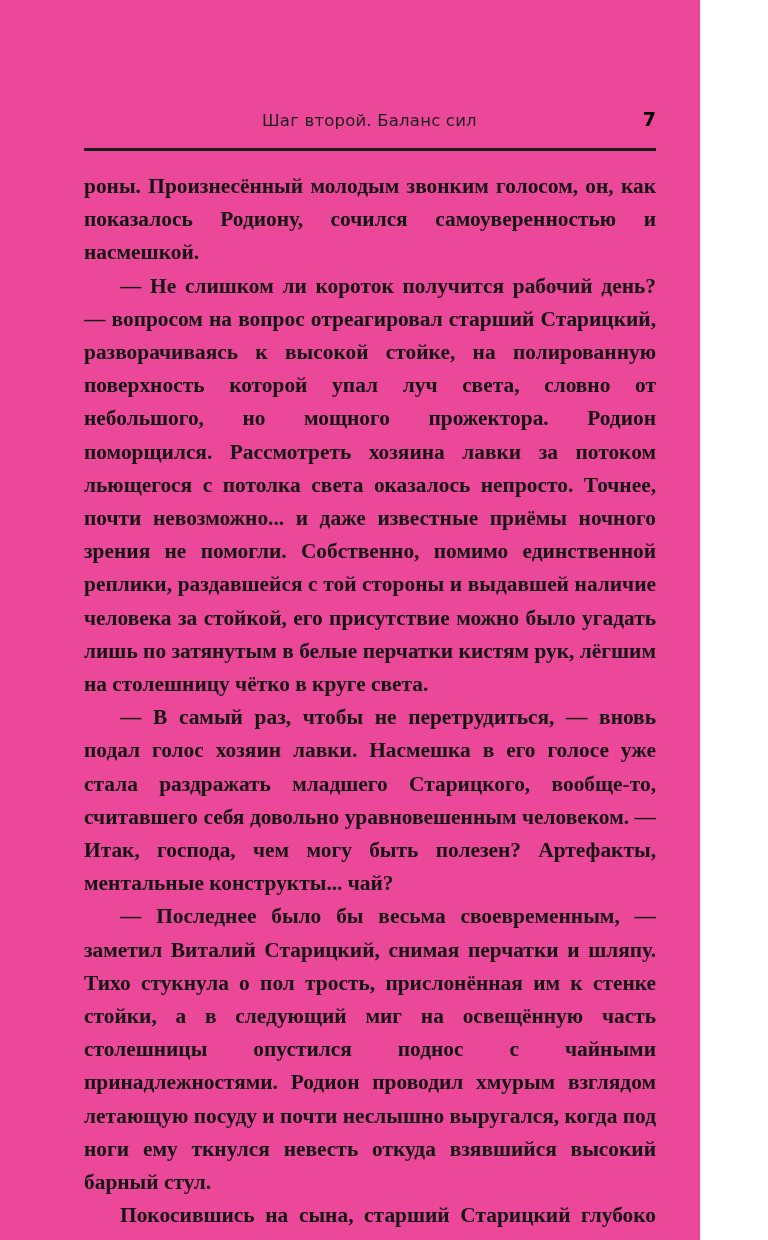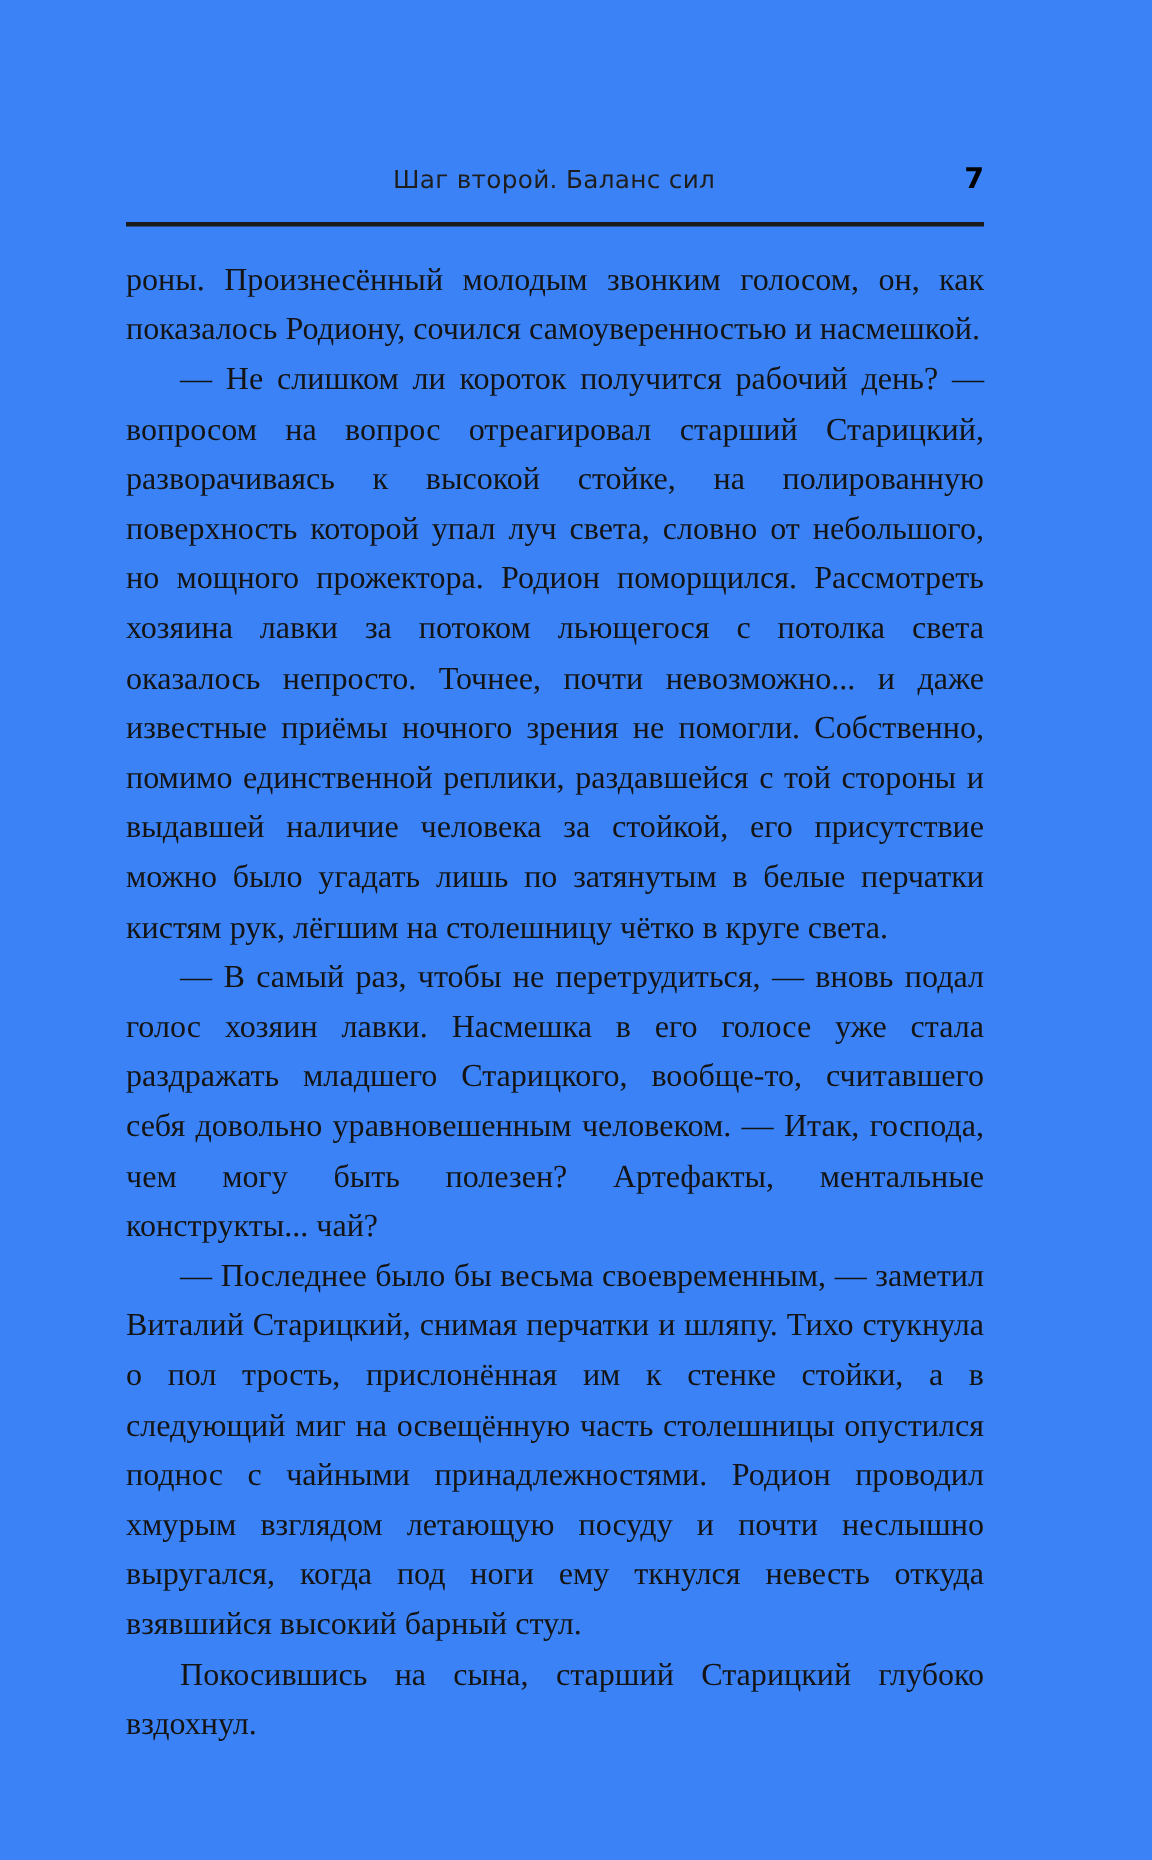--- a/index.html
+++ b/index.html
@@ -12,23 +12,23 @@
     height: 1240px;
     font-family: "Liberation Serif", serif;
     color: #1b1b1b;
     position: relative;
     overflow: hidden;
   }
   .page {
     position: absolute;
     left: 0;
     top: 0;
-    width: 768px;
+    width: 700px;
     height: 1240px;
-    background: #3b82f6;
+    background: #ec4899;
   }
   .header {
     position: absolute;
     left: 84px;
     top: 108px;
     width: 572px;
     display: flex;
     align-items: baseline;
     justify-content: flex-start;
   }
@@ -64,20 +64,21 @@
     line-height: 33.2px;
     text-align: justify;
     text-justify: inter-word;
     color: #141414;
     -webkit-hyphens: manual;
     hyphens: manual;
   }
   .body-text p {
     margin: 0;
     text-indent: 36px;
+    font-weight: bold;
   }
   .body-text p.no-indent {
     text-indent: 0;
   }
 </style>
 </head>
 <body>
 
 <div class="page">
 

